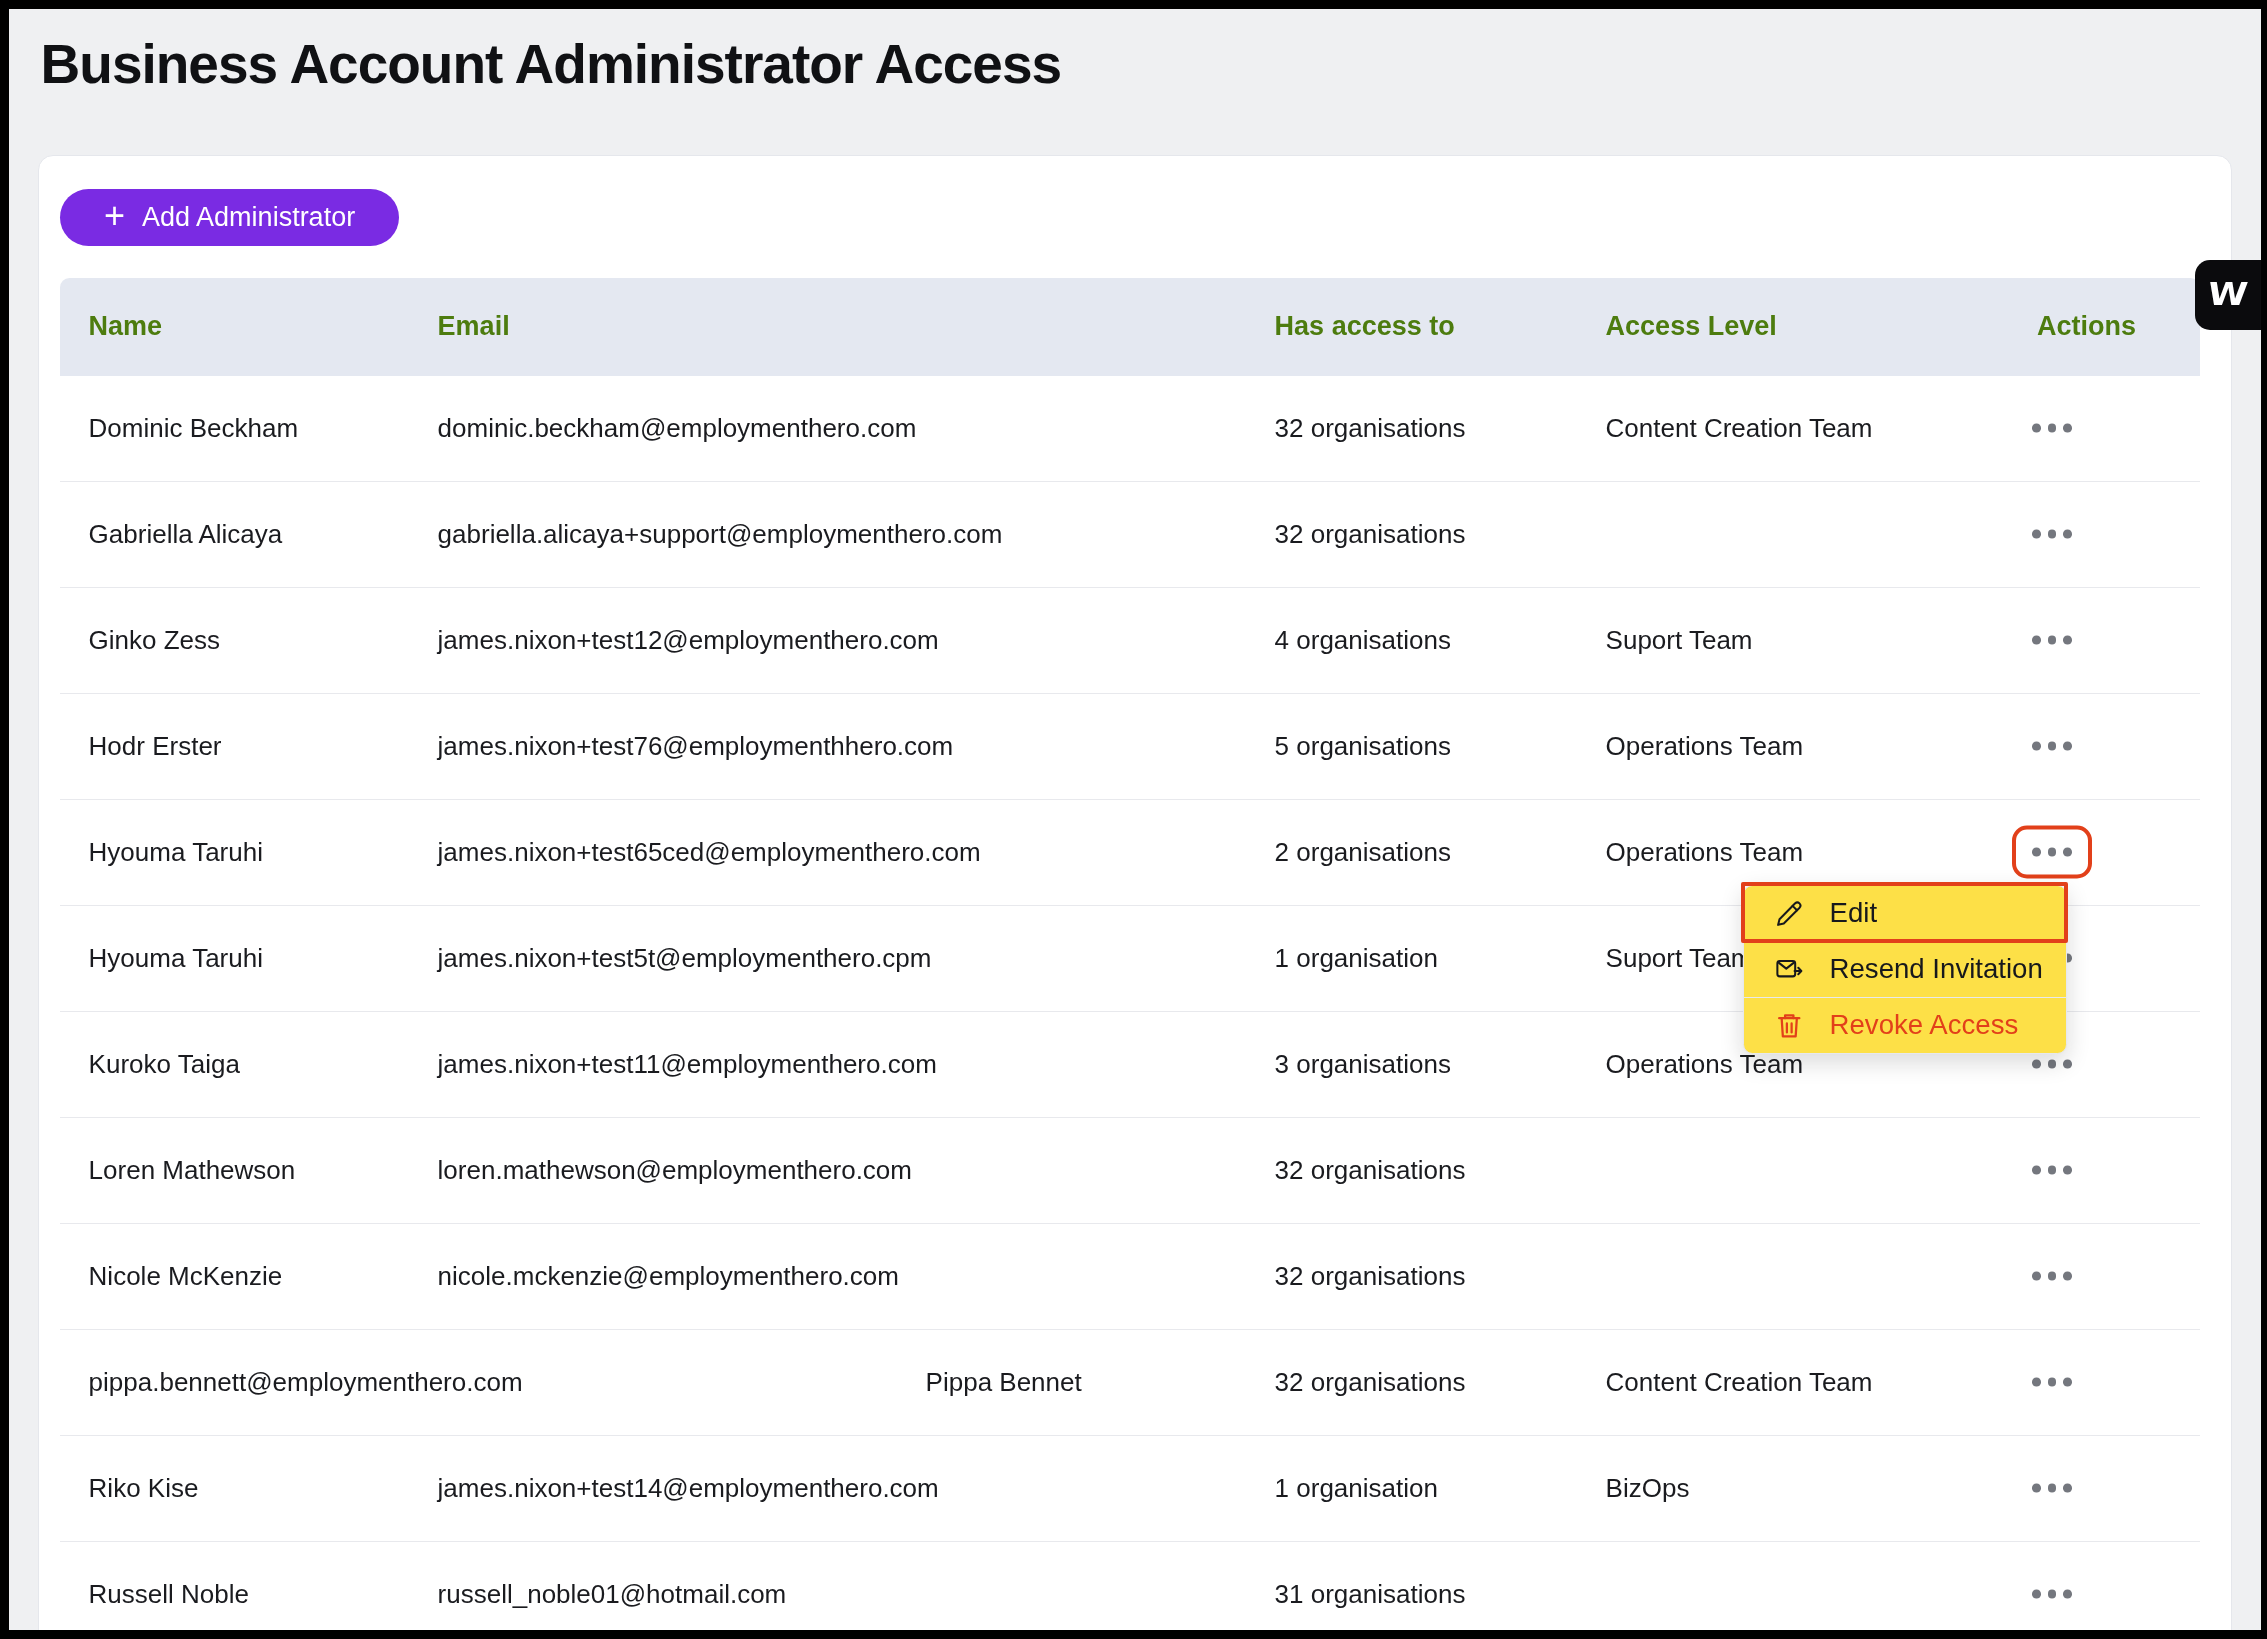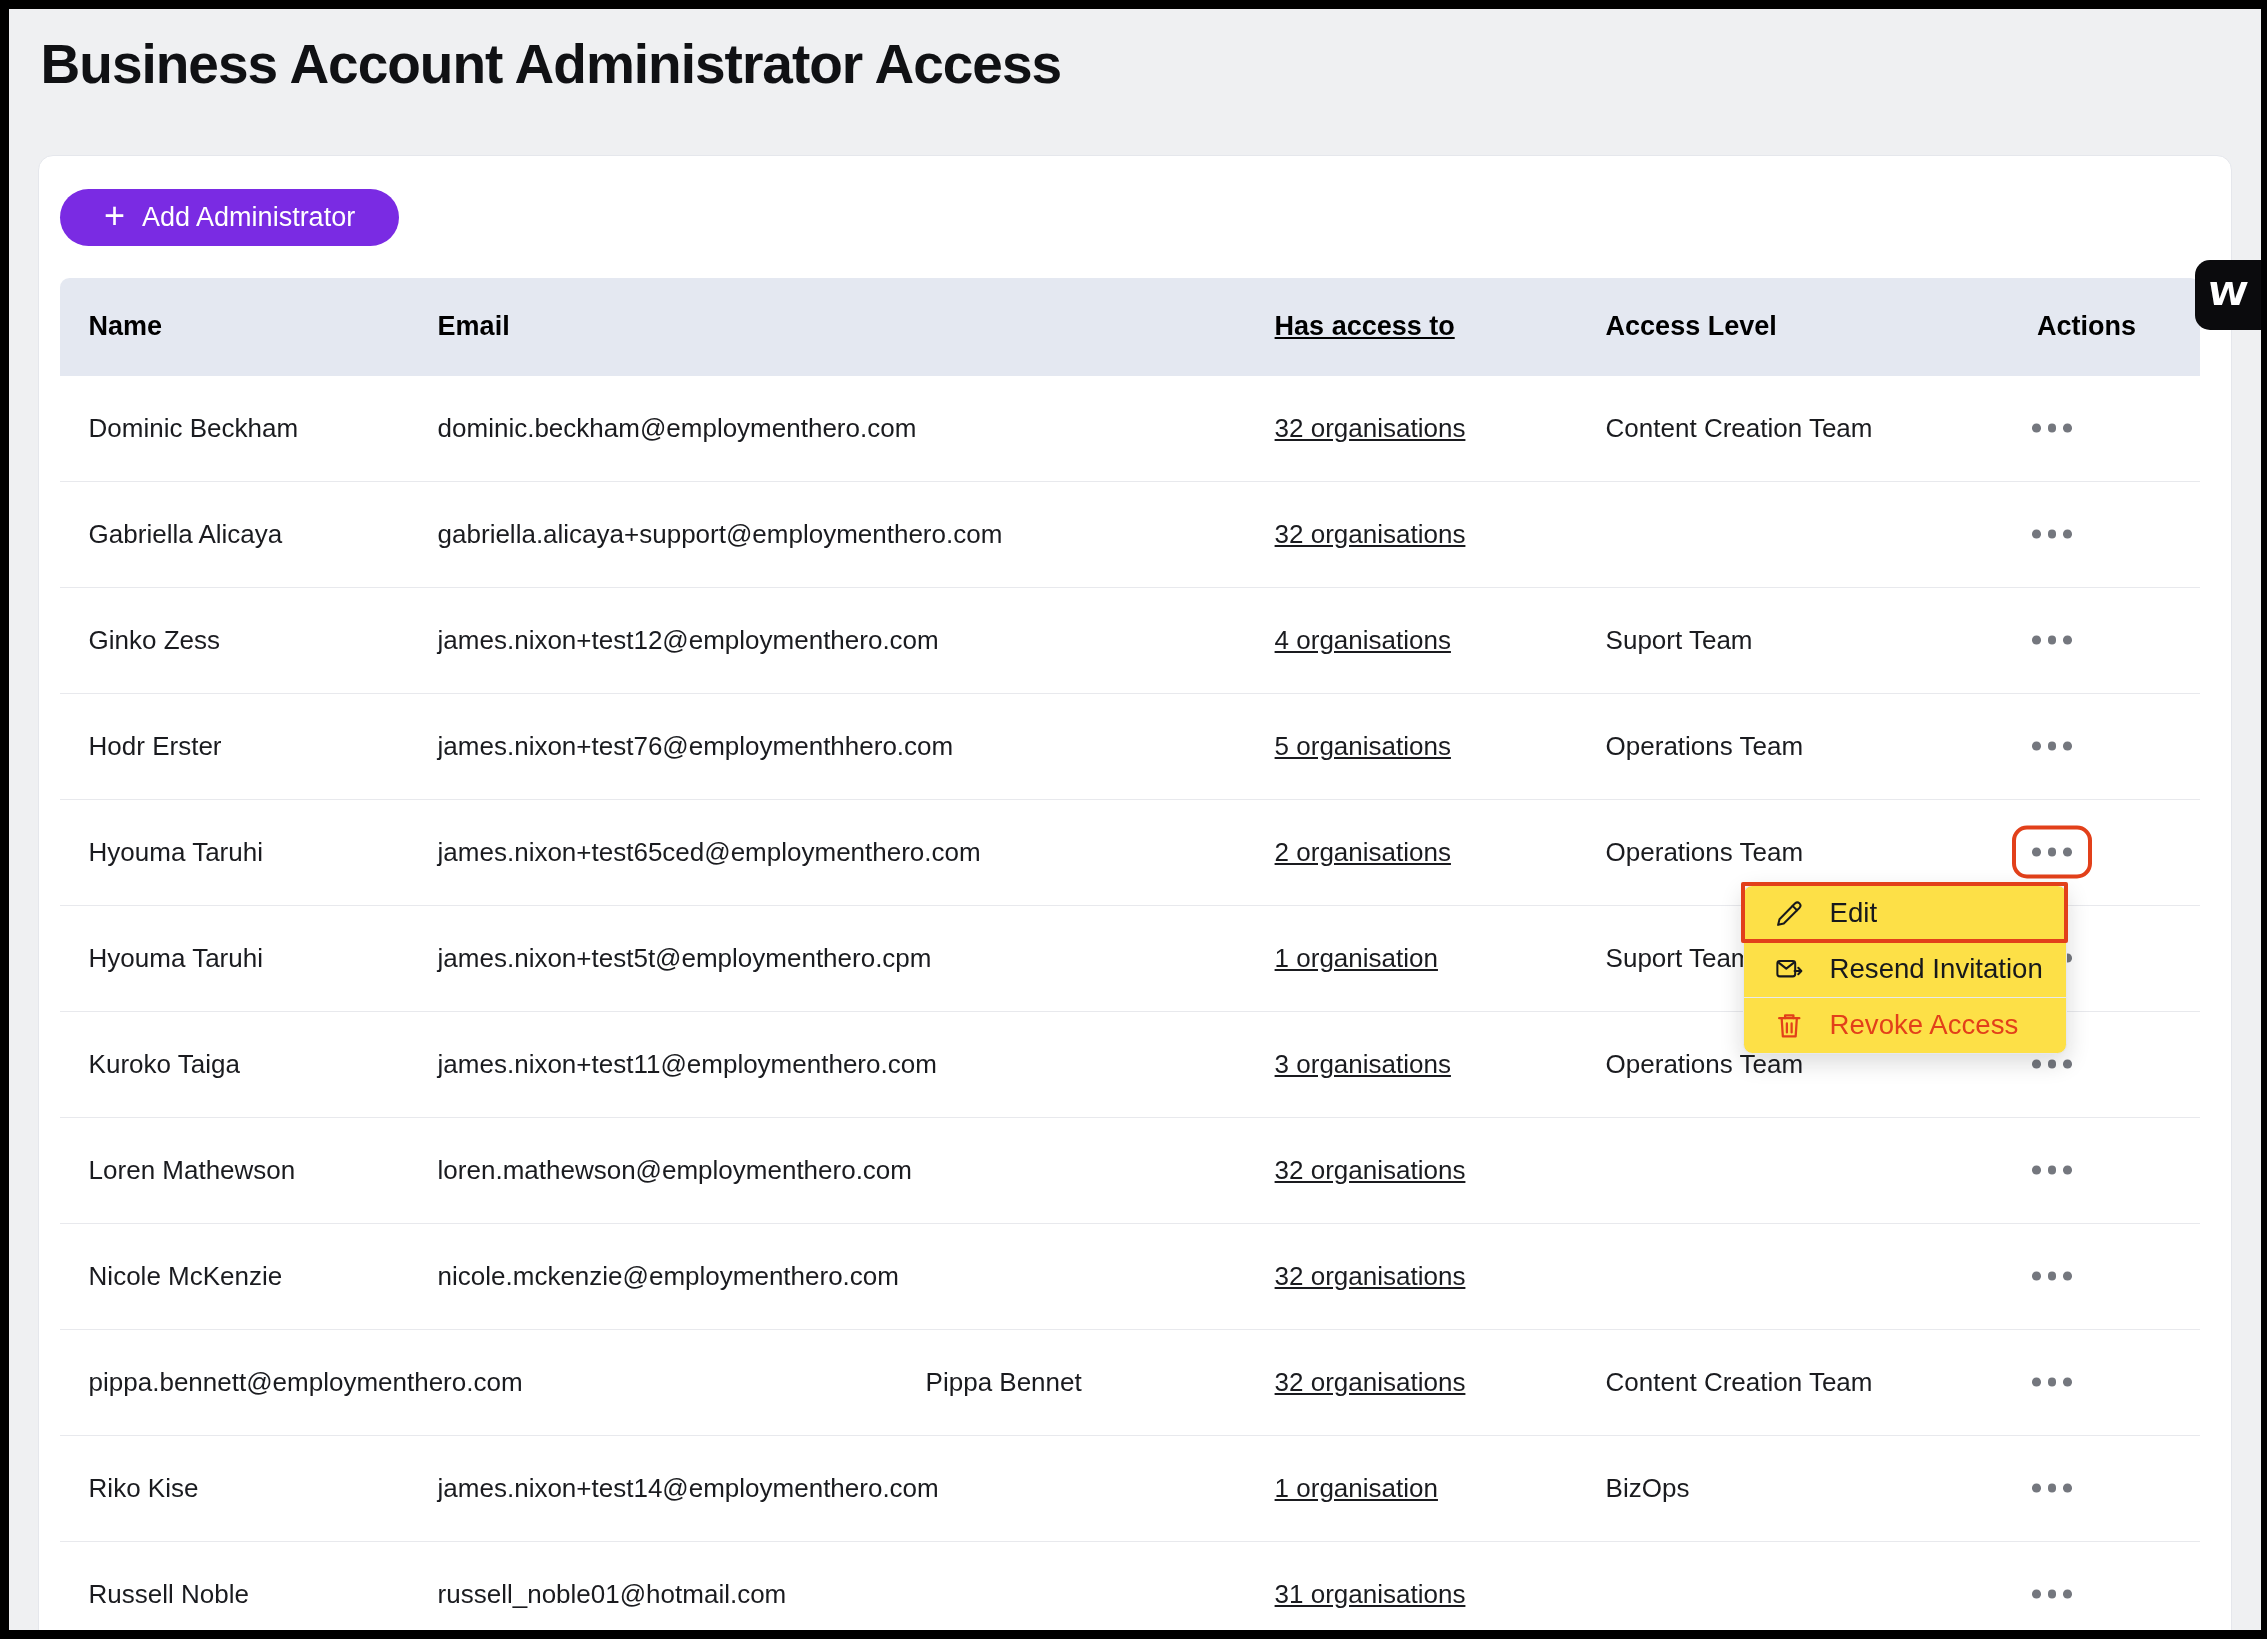--- a/index.html
+++ b/index.html
@@ -24,28 +24,28 @@
     position:absolute;left:21px;top:33px;height:57px;min-width:339px;
     border:none;border-radius:28.5px;background:#7a2be3;color:#fff;
     display:flex;align-items:center;justify-content:center;gap:17px;
     font-family:"Liberation Sans",sans-serif;font-size:27px;padding:0 32px;
     cursor:pointer;
   }
   .plus-icon{font-size:36px;font-weight:300;line-height:0;margin-top:-2.9px;}
   .table{position:absolute;left:21px;top:122px;width:2140px;}
   .thead{
     display:flex;height:98px;background:#e4e8f1;border-radius:9.5px 9.5px 0 0;
-    align-items:center;font-size:27px;font-weight:700;color:#000000;
+    align-items:center;font-size:27px;font-weight:700;color:#4d7c0f;
   }
   .trow{display:flex;height:105px;align-items:center;font-size:26px;color:#1a1b1f;background:#fff;}
   .trow + .trow{border-top:1.9px solid #e8e9ed;}
   .cell{box-sizing:border-box;display:flex;align-items:center;height:100%;}
   .c-name{width:349px;padding-left:28.5px;}
   .c-email{width:837px;padding-left:28.5px;}
-  .c-access{width:331px;padding-left:28.5px;text-decoration:underline;}
+  .c-access{width:331px;padding-left:28.5px;}
   .c-level{width:433px;padding-left:28.5px;}
   .c-actions{width:190px;position:relative;padding-left:27px;}
   .dots-btn{
     position:absolute;left:1.9px;top:50%;transform:translateY(-50%);
     width:80px;height:53px;border:none;background:transparent;border-radius:15px;
     display:flex;align-items:center;justify-content:center;gap:6.7px;cursor:pointer;
     box-sizing:border-box;padding:0;
   }
   .dots-btn .dot{width:8.6px;height:8.6px;border-radius:50%;background:#74777e;}
   .dots-btn.hl{border:4.8px solid #e2401a;background:#fff;}

